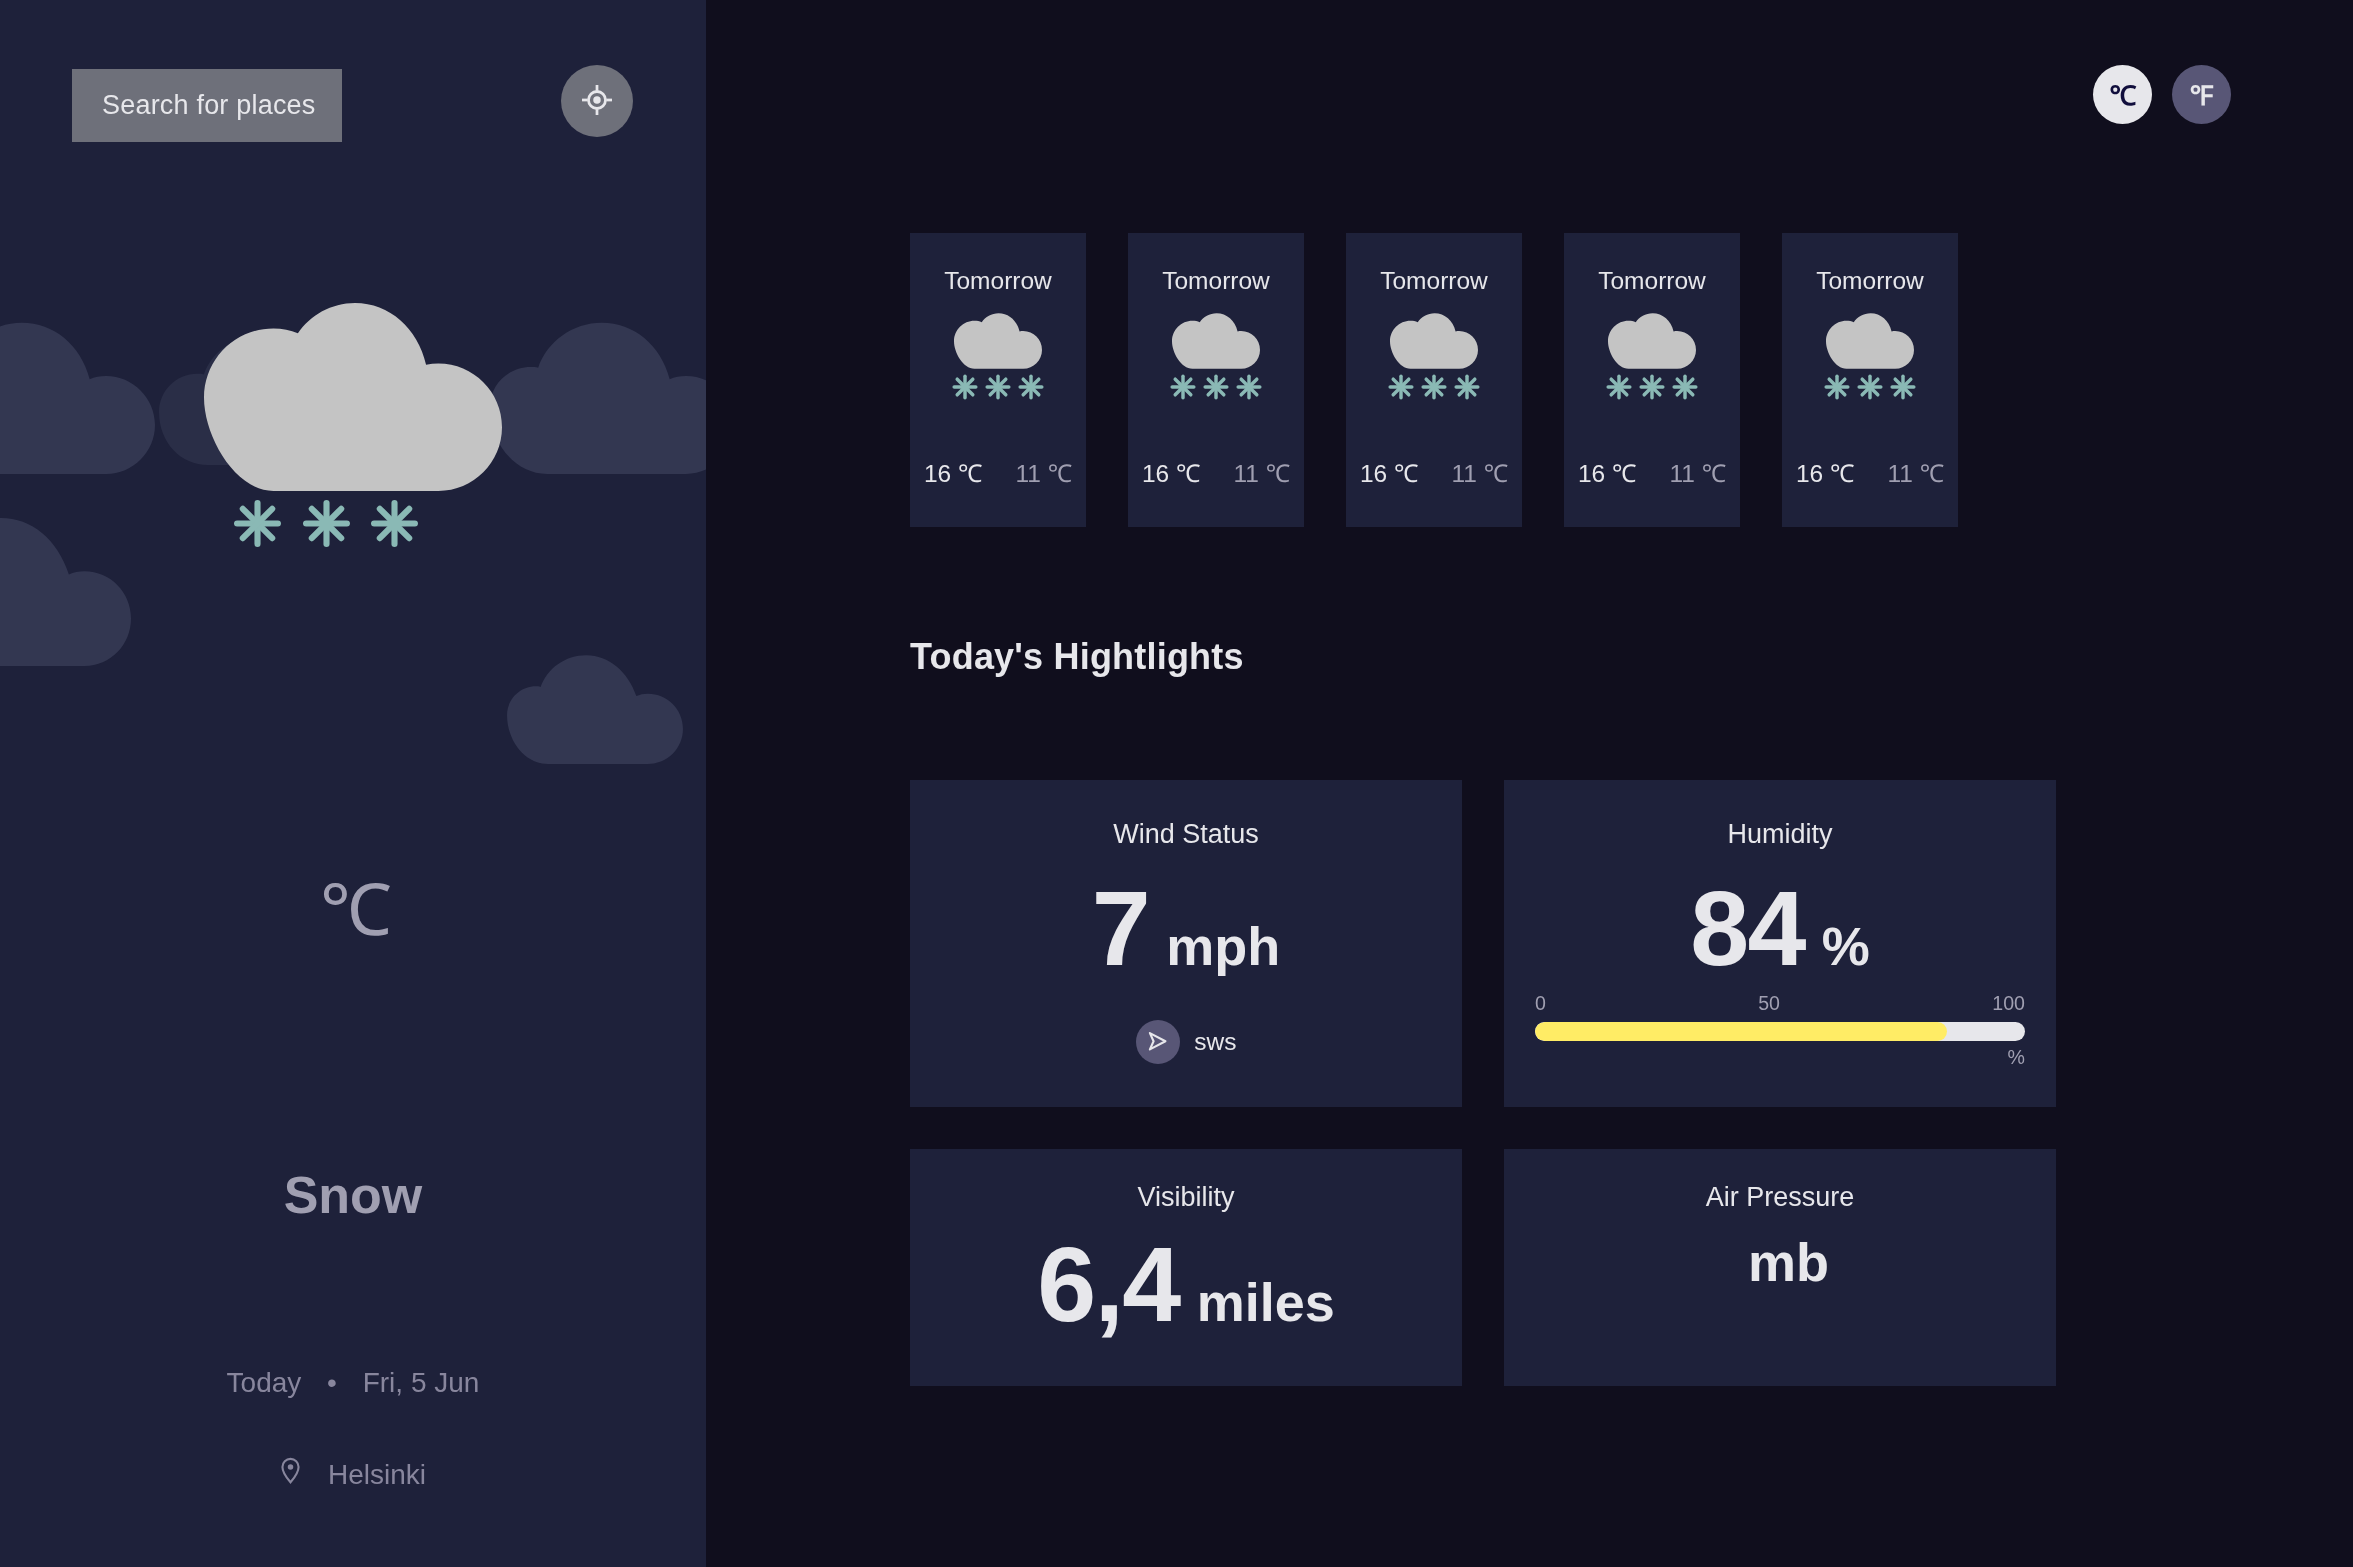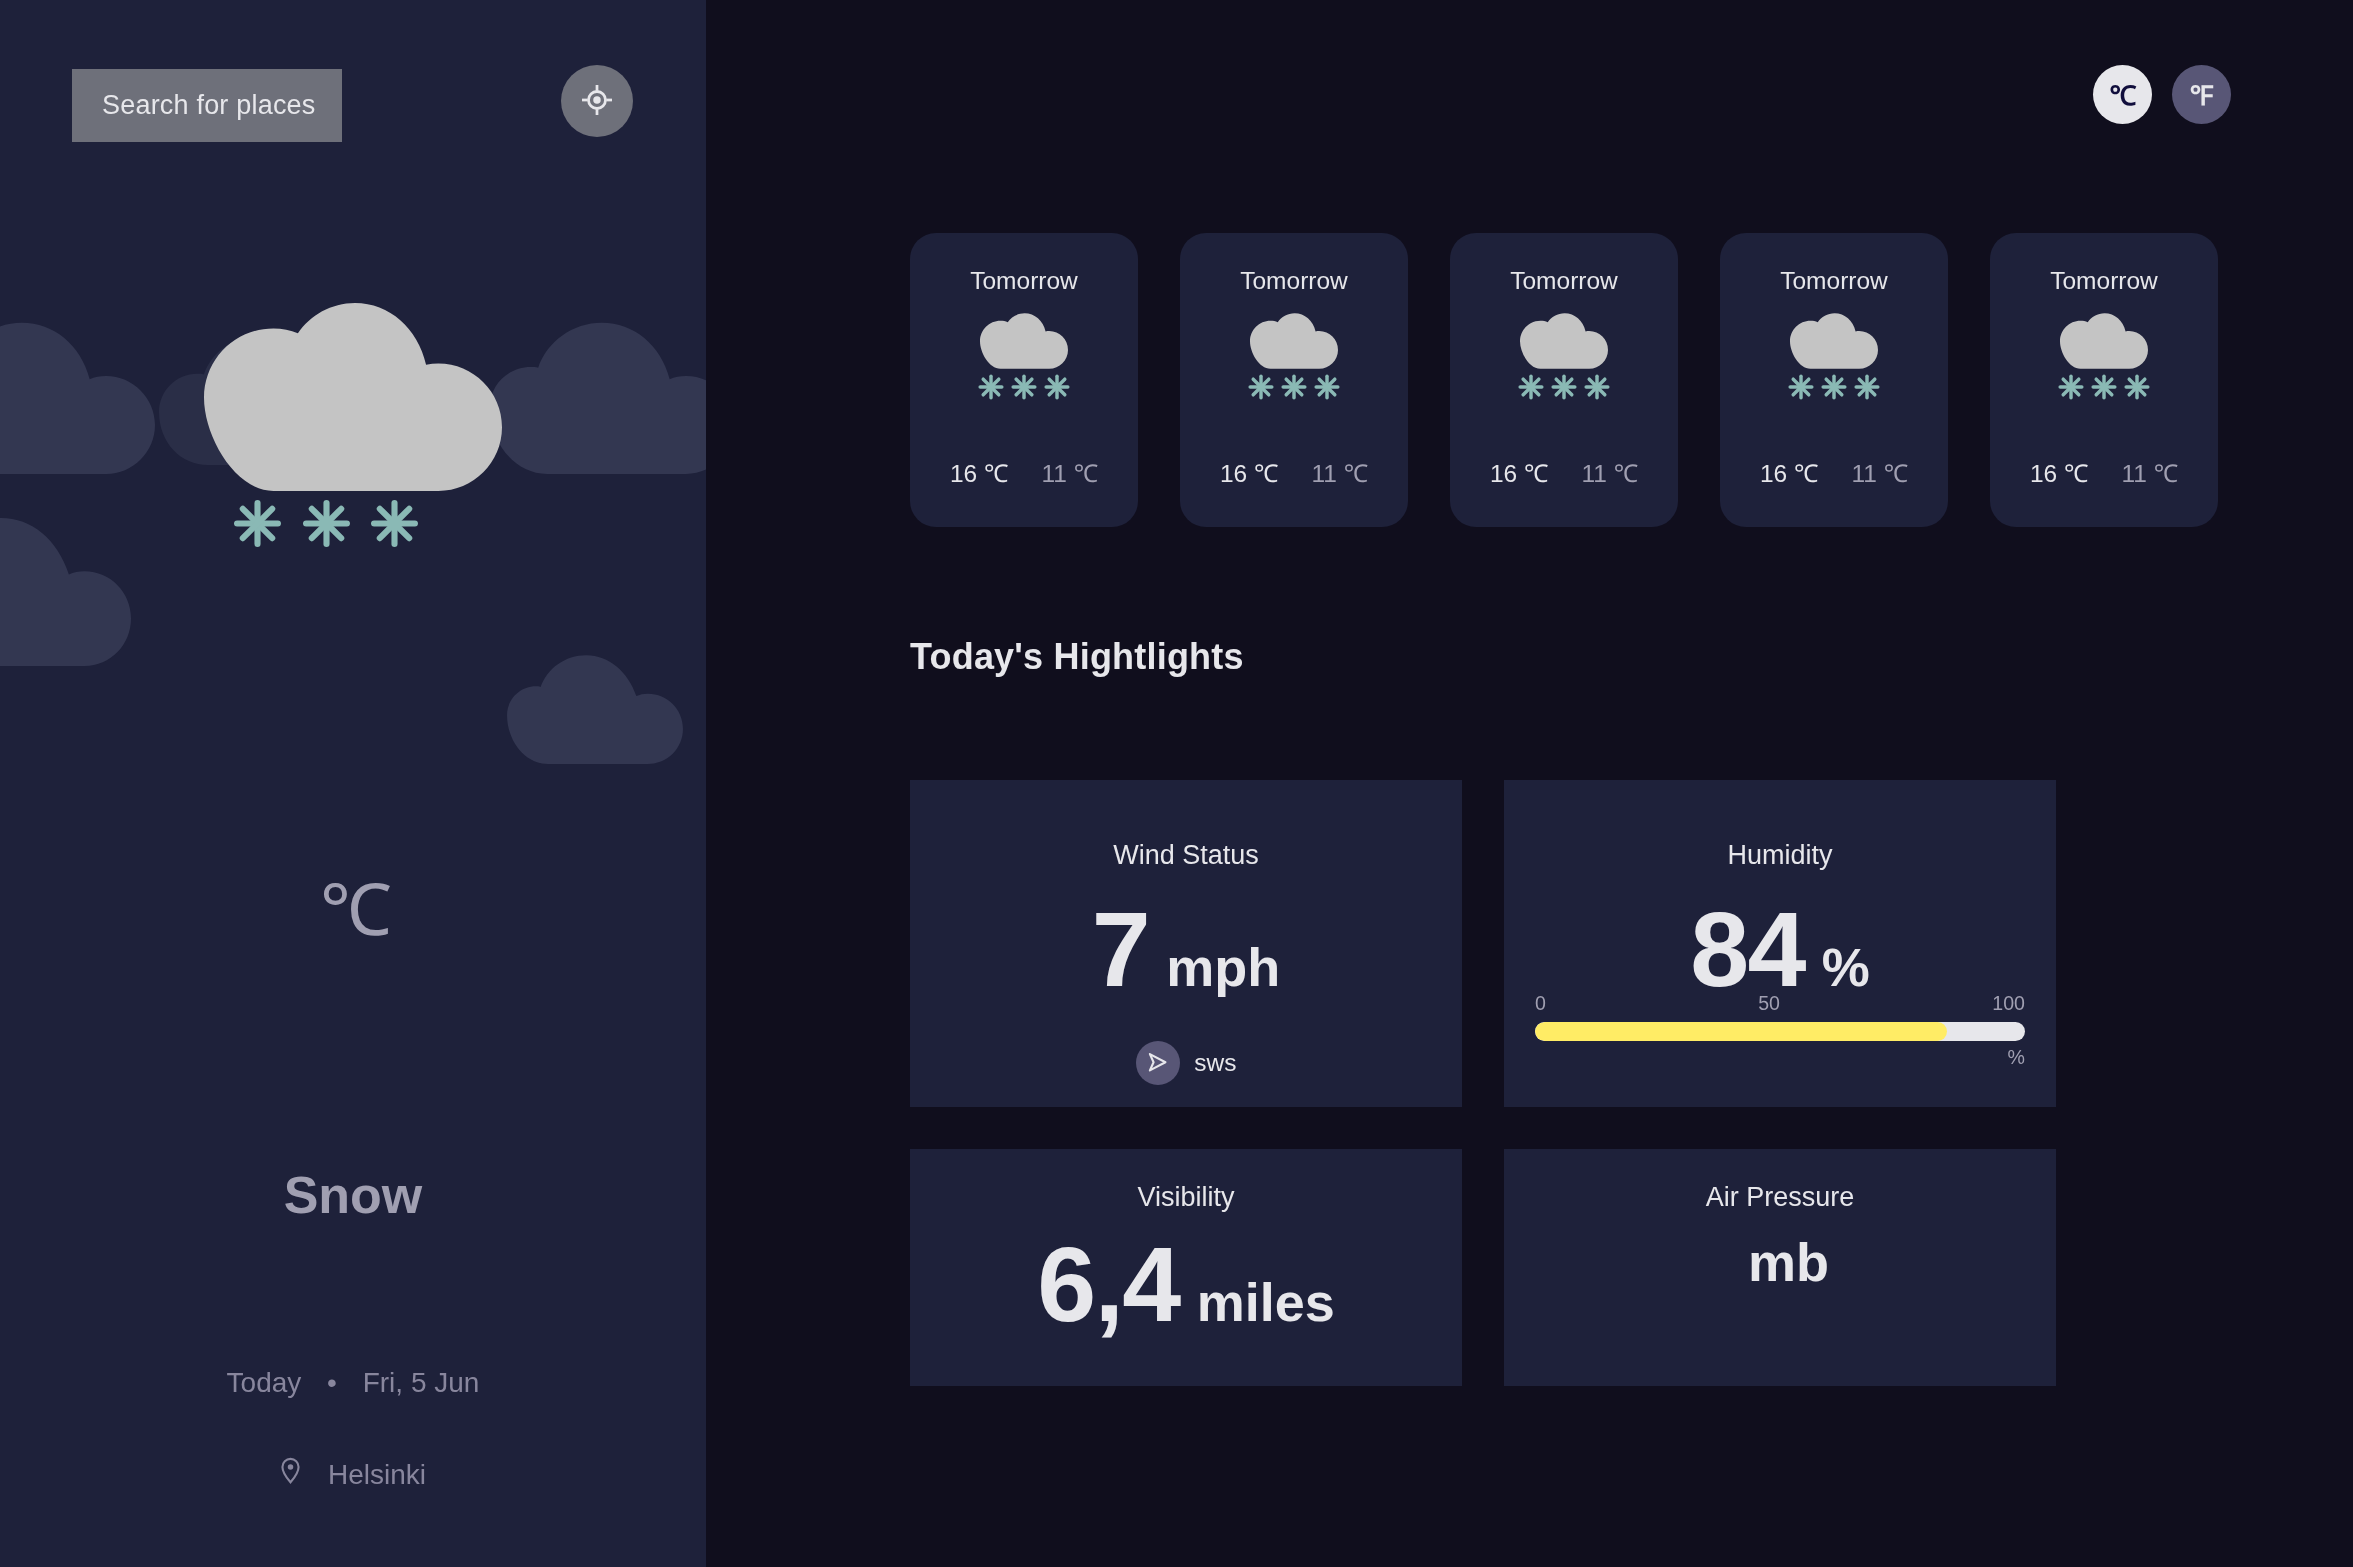--- a/index.html
+++ b/index.html
@@ -96,24 +96,23 @@
     font-family:"Liberation Sans", sans-serif;
   }
   .unit-btn.active{ background:#E7E7EB; color:#110E3C; }
   .unit-btn.inactive{ background:#585676; color:#E7E7EB; }
 
   .forecast-row{
     position:absolute; left:204px; top:233px;
     display:flex; gap:42px;
   }
   .fcard{
-    width:228px; height:294px; background:#1E213A;
+    width:176px; height:294px; background:#1E213A;
     display:flex; flex-direction:column; align-items:center;
     padding-top:34px;
-    border-radius:26px;
   }
   .fcard-day{ font-size:24.5px; color:#E7E7EB; }
   .fcard-icon{ margin-top:18px; height:101px; display:flex; flex-direction:column; align-items:center; }
   .fcard-snow{ display:flex; gap:7.4px; margin-top:4.9px; }
   .fcard-temps{
     margin-top:auto; margin-bottom:38px;
     display:flex; gap:33px; align-items:flex-start;
   }
   .fc-max{ font-size:24.5px; color:#E7E7EB; }
   .fc-min{ font-size:24.5px; color:#A09FB1; }
@@ -126,21 +125,21 @@
 
   .hl-grid{
     position:absolute; left:204px; top:780px;
     display:grid; grid-template-columns:552px 552px;
     grid-template-rows:327px 237px; gap:42px 42px;
   }
   .hcard{
     background:#1E213A; display:flex; flex-direction:column;
     align-items:center; position:relative;
   }
-  .hcard-title{ font-size:27px; color:#E7E7EB; margin-top:60px; }
+  .hcard-title{ font-size:27px; color:#E7E7EB; margin-top:39px; }
   .hcard-main{ display:flex; align-items:baseline; margin-top:24.5px; }
   .hc-num{ font-size:106px; line-height:106px; color:#E7E7EB; font-weight:600; letter-spacing:-1.6px; }
   .hc-unit{ font-size:54px; color:#E7E7EB; font-weight:700; margin-left:17px; }
   .hcard.small .hcard-title{ margin-top:33px; }
   .hcard.small .hcard-main{ margin-top:18px; }
 
   .wind-dir{
     display:flex; align-items:center; gap:14.7px; margin-top:39px;
   }
   .wind-dir-circle{

